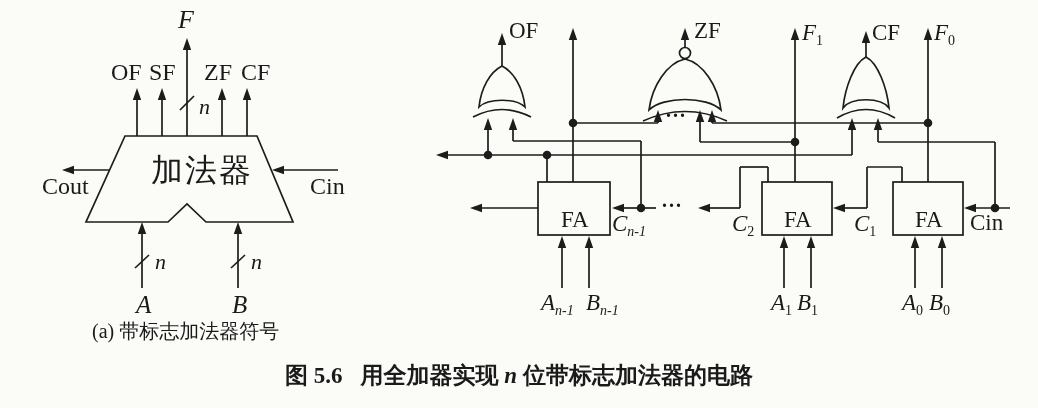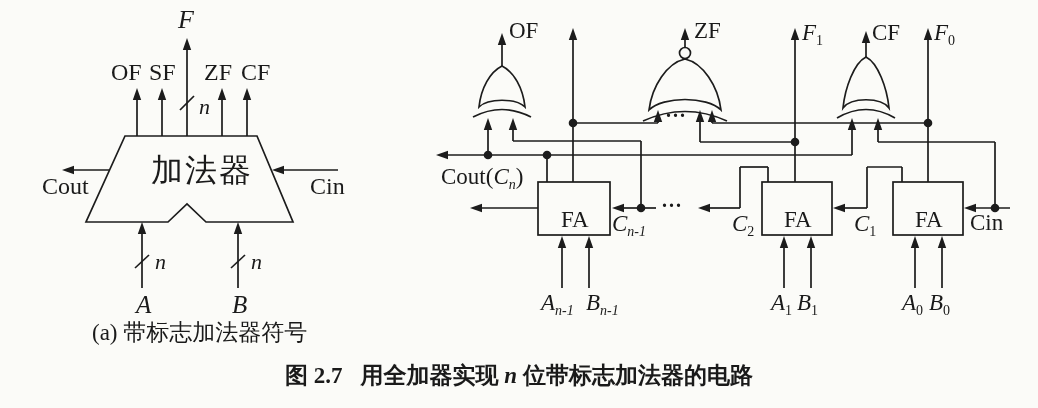--- a/index.html
+++ b/index.html
@@ -6,21 +6,21 @@
   #stage{position:relative;width:1038px;height:408px;background:#fbfbf8;overflow:hidden;
          font-family:"Liberation Serif","DejaVu Serif",serif;color:#1a1a1a;}
   #stage svg{position:absolute;left:0;top:0;}
   .lbl{position:absolute;font-size:23px;line-height:1.05;white-space:nowrap;color:#1a1a1a;}
   .it{font-style:italic;}
   .sub{font-size:14px;vertical-align:-5px;font-style:italic;}
   .subn{font-size:14px;vertical-align:-5px;}
   .flag{font-size:24px;}
   .cjk{font-family:"Liberation Serif","DejaVu Serif","DejaVu Sans",serif;}
   .adder{font-size:32px;letter-spacing:2px;}
-  .capt{font-size:23px;}
+  .capt{font-size:20px;}
   .dots{font-size:20px;font-weight:bold;letter-spacing:2px;}
   .figcap{position:absolute;left:0;top:360px;width:1038px;text-align:center;
           font-size:23px;font-weight:bold;}
   .figcap .sp{margin-right:18px;}
 </style>
 </head>
 <body>
 
 <div id="stage">
 
@@ -190,37 +190,36 @@
 <span class="lbl it" style="left:232px;top:292px;font-size:25px;">B</span>
 <span class="lbl cjk capt" style="left:92px;top:321px;">(a) 带标志加法器符号</span>
 
 <span class="lbl" style="left:509px;top:19px;">OF</span>
 <span class="lbl" style="left:694px;top:19px;">ZF</span>
 <span class="lbl" style="left:802px;top:21px;"><span class="it">F</span><span class="subn">1</span></span>
 <span class="lbl" style="left:872px;top:21px;">CF</span>
 <span class="lbl" style="left:934px;top:21px;"><span class="it">F</span><span class="subn">0</span></span>
 
 <span class="lbl dots" style="left:666px;top:100px;">...</span>
-<span class="lbl" style="left:441px;top:165px;"><span>Cout(</span><span class="it">C</span><span class="sub">n</span><span>)</span></span>
 
 <span class="lbl" style="left:561px;top:208px;">FA</span>
 <span class="lbl" style="left:784px;top:208px;">FA</span>
 <span class="lbl" style="left:915px;top:208px;">FA</span>
 
 <span class="lbl" style="left:612px;top:212px;"><span class="it">C</span><span class="sub">n-1</span></span>
 <span class="lbl dots" style="left:662px;top:190px;">...</span>
 <span class="lbl" style="left:700px;top:212px;margin-left:32px;"><span class="it">C</span><span class="subn">2</span></span>
 <span class="lbl" style="left:836px;top:212px;margin-left:18px;"><span class="it">C</span><span class="subn">1</span></span>
 <span class="lbl" style="left:970px;top:211px;">Cin</span>
 
 <span class="lbl" style="left:541px;top:291px;font-family:Liberation Serif, serif;"><span class="it">A</span><span class="sub">n-1</span></span>
 <span class="lbl" style="left:586px;top:291px;"><span class="it">B</span><span class="sub">n-1</span></span>
 <span class="lbl" style="left:771px;top:291px;"><span class="it">A</span><span class="subn">1</span></span>
 <span class="lbl" style="left:797px;top:291px;"><span class="it">B</span><span class="subn">1</span></span>
 <span class="lbl" style="left:902px;top:291px;"><span class="it">A</span><span class="subn">0</span></span>
 <span class="lbl" style="left:929px;top:291px;"><span class="it">B</span><span class="subn">0</span></span>
 
 
 <div class="figcap cjk">
-  <span class="sp">图 2.7</span><span>用全加器实现 </span><span class="it">n</span><span> 位带标志加法器的电路</span>
+  <span class="sp">图 5.6</span><span>用全加器实现 </span><span class="it">n</span><span> 位带标志加法器的电路</span>
 </div>
 
 </div>
 
 </body></html>

